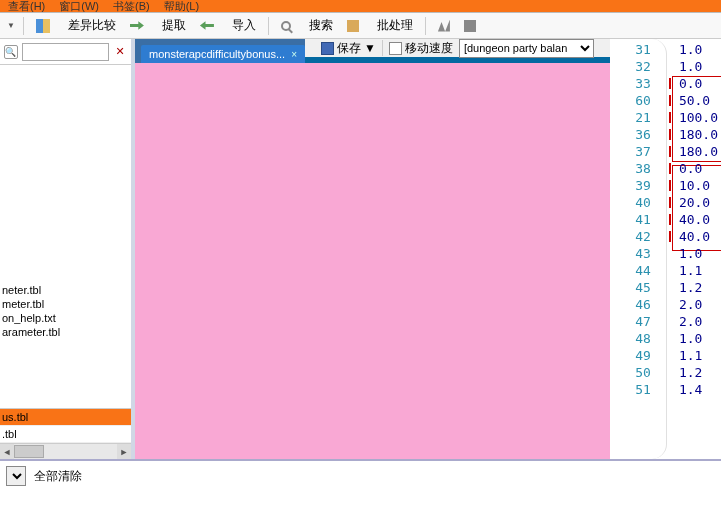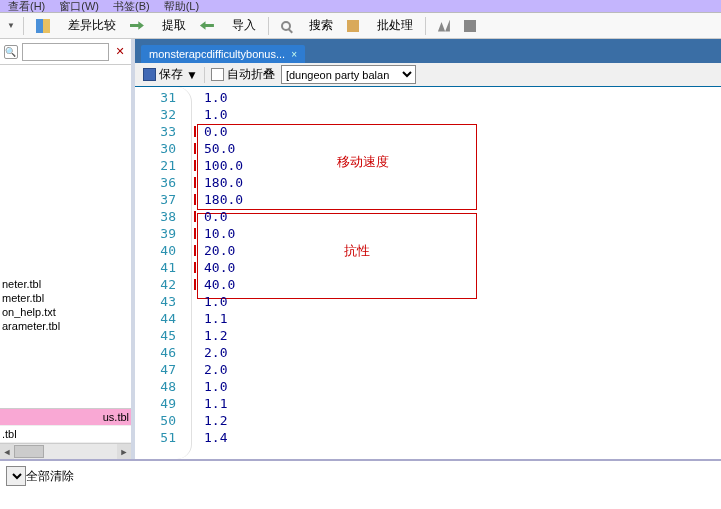--- a/index.html
+++ b/index.html
@@ -1,18 +1,18 @@
 <!DOCTYPE html>
 <html><head>
 <meta charset="utf-8">
 <style>
   * { margin: 0; padding: 0; box-sizing: border-box; }
   body { font-family: "Microsoft YaHei", sans-serif; font-size: 12px; background: #f0f0f0; overflow: hidden; width: 721px; height: 509px; position: relative; }
   
-  .menubar { height: 13px; background: #c4b5fd; border-bottom: 1px solid #bbb; display: flex; align-items: center; padding-left: 8px; gap: 14px; color: #333; font-size: 11px; overflow: hidden; }
+  .menubar { height: 13px; background: #f97316; border-bottom: 1px solid #bbb; display: flex; align-items: center; padding-left: 8px; gap: 14px; color: #333; font-size: 11px; overflow: hidden; }
   .menubar span { cursor: default; }
   
   .toolbar { height: 26px; background: #f8f8f8; border-bottom: 1px solid #ccc; display: flex; align-items: center; padding-left: 6px; gap: 6px; font-size: 12px; }
   .toolbar .btn { display: flex; align-items: center; gap: 18px; padding: 2px 4px; cursor: default; }
   .toolbar .sep { width: 1px; height: 18px; background: #ccc; margin: 0 2px; }
   .toolbar .arrow { font-size: 8px; color: #555; margin-left: 1px; }
   .icon-sq { width: 14px; height: 14px; display: inline-block; }
   .ic-diff { background: linear-gradient(90deg,#4a90d9 50%,#e8c060 50%); }
   .ic-extract { background: #5a9e5a; clip-path: polygon(0 40%,60% 40%,60% 20%,100% 50%,60% 80%,60% 60%,0 60%); }
   .ic-import { background: #5a9e5a; clip-path: polygon(100% 40%,40% 40%,40% 20%,0 50%,40% 80%,40% 60%,100% 60%); }
@@ -23,54 +23,54 @@
   .ic-c2 { width: 12px; height: 12px; background: #888; }
   
   .workspace { display: flex; height: 420px; }
   
   .left-pane { width: 135px; background: #fff; border-right: 4px solid #d0d7e5; display: flex; flex-direction: column; }
   .left-top { height: 26px; border-bottom: 1px solid #ccc; display: flex; align-items: center; padding: 0 4px; gap: 4px; }
   .left-top input { flex: 1; width: 60px; height: 18px; border: 1px solid #aaa; font-size: 11px; padding: 0 3px; }
   .srch-ic { width: 14px; height: 14px; border: 1px solid #999; border-radius: 2px; display: flex; align-items: center; justify-content: center; font-size: 9px; color: #555; }
   .x-ic { width: 14px; height: 14px; color: #a00; font-size: 11px; display: flex; align-items: center; justify-content: center; }
   .left-body { flex: 1; position: relative; overflow: hidden; }
-  .file-list1 { position: absolute; top: 212px; left: 0; right: 0; font-size: 11px; }
+  .file-list1 { position: absolute; top: 218px; left: 0; right: 0; font-size: 11px; }
   .file-list1 div { padding: 1px 2px; white-space: nowrap; overflow: hidden; }
   .file-list2 { position: absolute; bottom: 0; left: 0; right: 0; border-top: 1px solid #ccc; font-size: 11px; }
   .file-list2 .row { padding: 2px 2px; white-space: nowrap; overflow: hidden; border-bottom: 1px solid #eee; }
-  .file-list2 .row.sel { background: #f9a8d4; text-align: right; }
+  .file-list2 .row.sel { background: #f97316; }
   .scroll-h { height: 16px; background: #e8e8e8; border-top: 1px solid #ccc; position: relative; }
   .scroll-h .thumb { position: absolute; left: 14px; width: 30px; top: 1px; bottom: 1px; background: #ccc; border: 1px solid #aaa; }
   .scroll-h .larr, .scroll-h .rarr { position: absolute; width: 14px; top: 0; bottom: 0; background: #ddd; display: flex; align-items: center; justify-content: center; font-size: 9px; color: #555; }
   .scroll-h .larr { left: 0; }
   .scroll-h .rarr { right: 0; }
   
-  .right-pane { flex: 1; background: #3b82f6; display: flex; flex-direction: column; overflow: hidden; }
+  .right-pane { flex: 1; background: #f9a8d4; display: flex; flex-direction: row; overflow: hidden; }
   .tab-bar { height: 24px; background: #3a6ea5; display: flex; align-items: flex-end; padding-left: 6px; padding-top: 4px; }
   .tab { background: #2e7cd1; color: #fff; font-size: 11px; padding: 3px 8px; display: flex; align-items: center; gap: 6px; border-radius: 2px 2px 0 0; }
   .tab .x { font-size: 10px; color: #cfe; }
-  .editor-toolbar { height: 24px; background: #f0f0f0; border-bottom: 1px solid #0369a1; display: flex; align-items: center; padding: 0 8px; gap: 6px; font-size: 12px; }
+  .editor-toolbar { height: 24px; background: #f0f0f0; border-bottom: 6px solid #0369a1; display: flex; align-items: center; padding: 0 16px; gap: 6px; font-size: 12px; }
   .editor-toolbar .save { display: flex; align-items: center; gap: 3px; }
   .save-ic { width: 13px; height: 13px; background: #4169b5; border: 1px solid #2a4a85; }
   .wrap-ic { width: 13px; height: 13px; background: #fff; border: 1px solid #888; }
   .editor-toolbar select { font-size: 11px; height: 19px; border: 1px solid #888; background: #fff; width: 135px; }
   .editor-toolbar .path { margin-left: auto; font-size: 12px; color: #000; white-space: nowrap; overflow: hidden; padding-right: 2px; }
   
   .editor { flex: 1; background: #fff; display: flex; overflow: hidden; position: relative; font-family: Consolas, monospace; font-size: 13px; }
   .gutter { width: 57px; background: #fff; text-align: right; color: #2b91af; padding-top: 2px; border-right: 1px solid #e0e0e0; border-radius: 15px; }
   .gutter div { height: 17px; line-height: 17px; padding-right: 15px; }
   .code { flex: 1; padding-top: 2px; position: relative; }
   .code-line { height: 17px; line-height: 17px; padding-left: 12px; color: #00008b; position: relative; }
   .code-line .mark { position: absolute; left: 2px; top: 3px; width: 2px; height: 11px; background: #c00; }
   
   .annot-box { position: absolute; border: 1px solid #c00; pointer-events: none; }
   .annot-label { position: absolute; color: #c00; font-size: 13px; font-family: "Microsoft YaHei"; }
   
   .bottom-panel { border-top: 2px solid #aac; background: #fff; height: 50px; padding: 4px 6px; }
-  .bottom-row { display: flex; align-items: center; height: 22px; }
+  .bottom-row { display: flex; align-items: center; gap: 8px; height: 22px; }
   .bottom-row select { height: 20px; border: 1px solid #888; width: 20px; }
   .bottom-row .clr { font-size: 12px; }
   .bottom-path { font-family: Consolas, monospace; font-size: 12px; color: #00008b; margin-top: 2px; white-space: nowrap; overflow: hidden; }
 </style>
 </head>
 <body>
 
 <div class="menubar">
   <span>查看(H)</span>
   <span>窗口(W)</span>
@@ -146,32 +146,32 @@
     </div>
     <div class="editor-toolbar">
       <div class="save">
         <span class="save-ic"></span>
         <span>保存</span>
         <span class="arrow">▼</span>
       </div>
       <div class="sep" style="width:1px;height:16px;background:#ccc"></div>
       <div class="save">
         <span class="wrap-ic"></span>
-        <span>自动折叠</span>
+        <span>移动速度</span>
       </div>
       <select>
         <option>[dungeon party balan</option>
       </select>
     </div>
     <div class="editor">
       <div class="gutter" id="gutter">
           <div>31</div>
           <div>32</div>
           <div>33</div>
-          <div>30</div>
+          <div>60</div>
           <div>21</div>
           <div>36</div>
           <div>37</div>
           <div>38</div>
           <div>39</div>
           <div>40</div>
           <div>41</div>
           <div>42</div>
           <div>43</div>
           <div>44</div>

